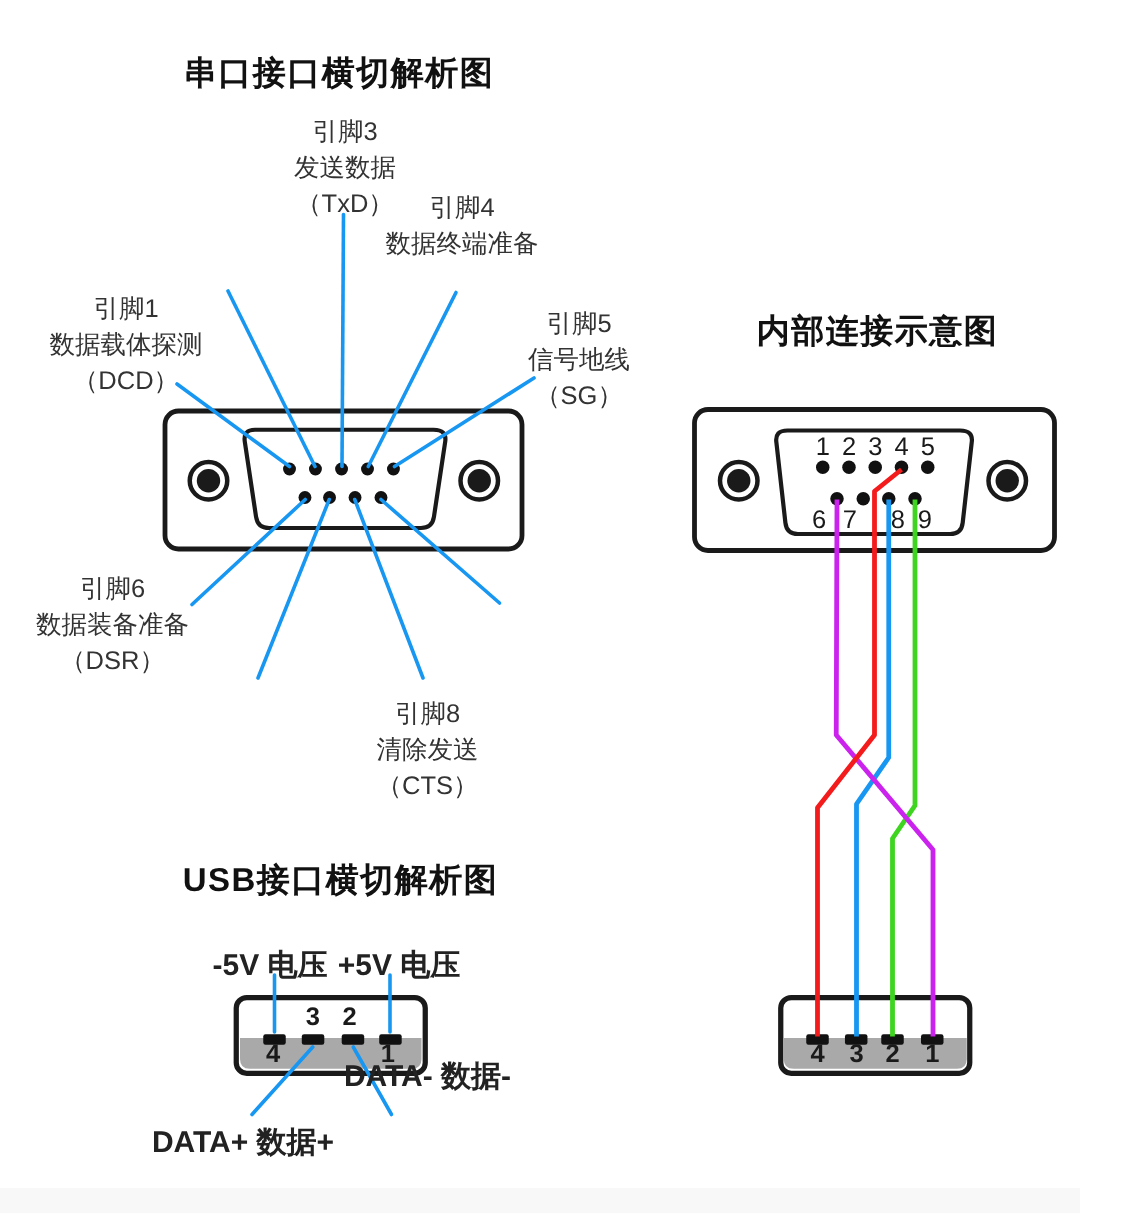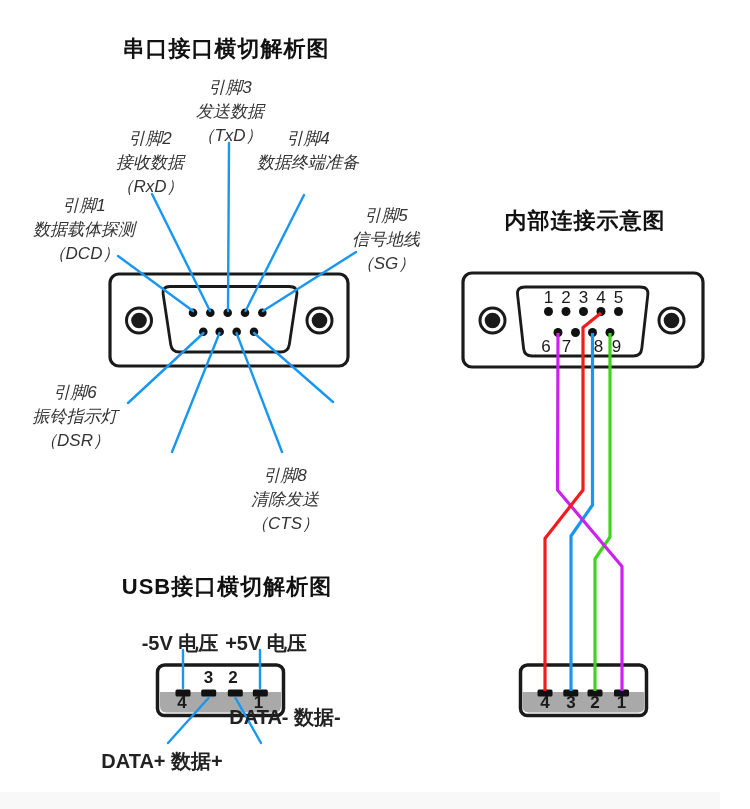--- a/index.html
+++ b/index.html
@@ -15,21 +15,20 @@
     transform:translateX(-50%);
     font-size:22px;font-weight:700;color:#111;
     letter-spacing:1px;white-space:nowrap;
   }
   .plabel{
     position:absolute;
     transform:translateX(-50%);
     text-align:center;
     font-size:17px;line-height:24px;color:#333;
     white-space:nowrap;
-    font-style:italic;
   }
   .vlabel{
     position:absolute;
     transform:translateX(-50%);
     font-size:20px;font-weight:600;color:#222;
     white-space:nowrap;
   }
   .num{
     position:absolute;
     transform:translateX(-50%);
@@ -142,42 +141,37 @@
 
   <div class="title" style="left:226px;top:34px">串口接口横切解析图</div>
   <div class="title" style="left:585px;top:206px">内部连接示意图</div>
   <div class="title" style="left:227px;top:572px">USB接口横切解析图</div>
 
   <div class="plabel" style="left:84px;top:194px">
     <div>引脚1</div>
     <div>数据载体探测</div>
     <div>（DCD）</div>
   </div>
-  <div class="plabel" style="left:150px;top:127px">
-    <div>引脚2</div>
-    <div>接收数据</div>
-    <div>（RxD）</div>
-  </div>
   <div class="plabel" style="left:230px;top:76px">
     <div>引脚3</div>
     <div>发送数据</div>
     <div>（TxD）</div>
   </div>
   <div class="plabel" style="left:308px;top:127px">
     <div>引脚4</div>
     <div>数据终端准备</div>
   </div>
   <div class="plabel" style="left:386px;top:204px">
     <div>引脚5</div>
     <div>信号地线</div>
     <div>（SG）</div>
   </div>
   <div class="plabel" style="left:75px;top:381px">
     <div>引脚6</div>
-    <div>振铃指示灯</div>
+    <div>数据装备准备</div>
     <div>（DSR）</div>
   </div>
   <div class="plabel" style="left:285px;top:464px">
     <div>引脚8</div>
     <div>清除发送</div>
     <div>（CTS）</div>
   </div>
 
   <span class="num" style="left:548.5px;top:288px">1</span>
   <span class="num" style="left:566px;top:288px">2</span>

